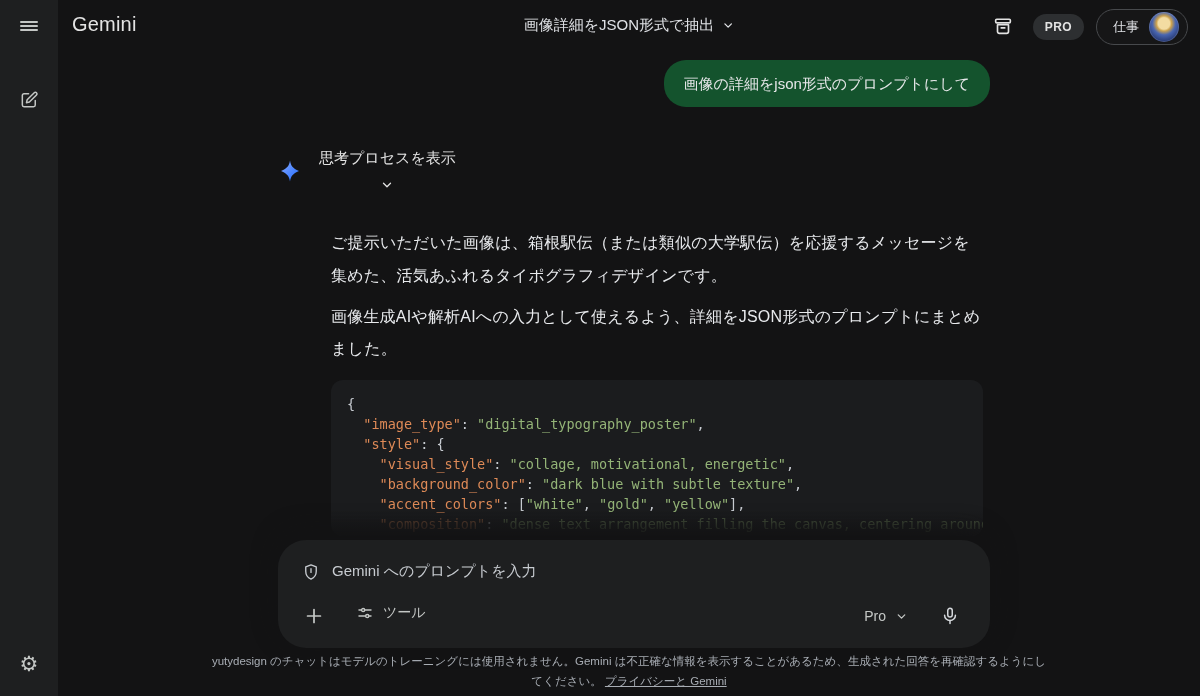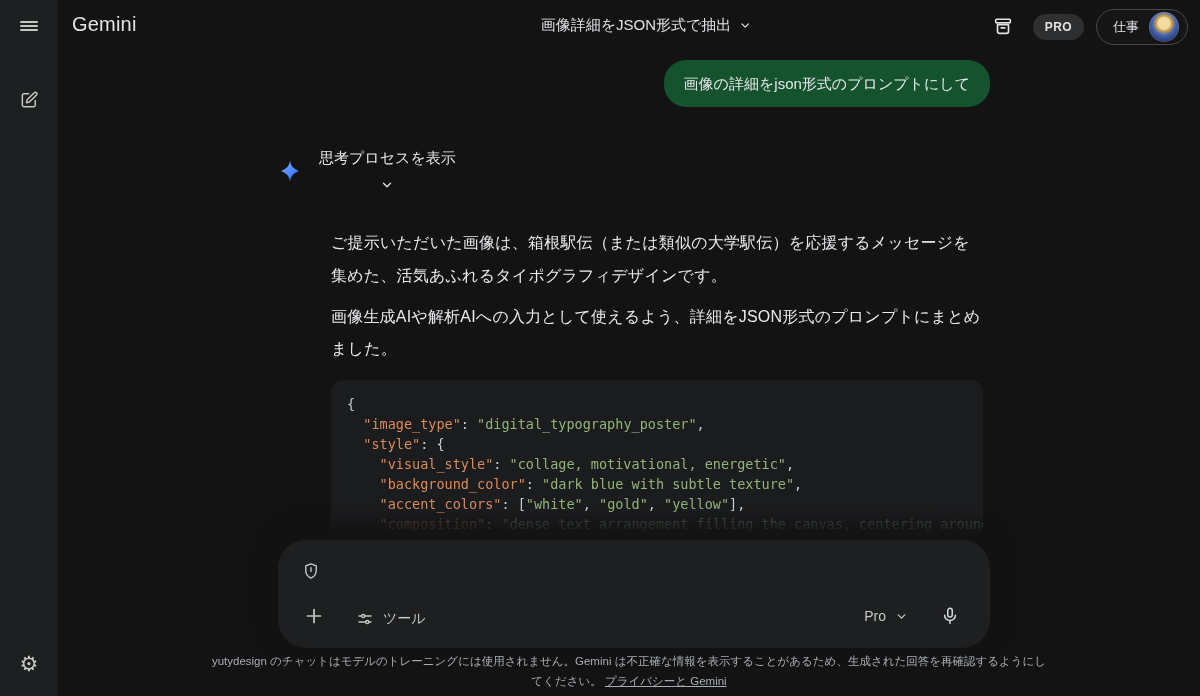--- a/index.html
+++ b/index.html
@@ -19,21 +19,21 @@
     border-radius:50%; cursor:pointer; color:#c4c7c5; }
   .side-btn.menu { margin-top:6px; }
   .side-btn.newchat { margin-top:34px; }
   .side-btn.settings { position:absolute; bottom:12px; left:9px; font-size:21px; }
   .hamburger span { display:block; width:18px; height:2px; background:#c4c7c5; margin:2px 0; border-radius:1px; }
 
   
   .topbar { position:absolute; left:58px; top:0; right:0; height:52px; }
   .brand { position:absolute; left:14px; top:13px; font-size:20px; color:#e3e3e3; letter-spacing:.2px; }
   .conv-title { position:absolute; left:50%; top:16px; transform:translateX(-50%);
-    display:flex; align-items:center; gap:7px; font-size:15px; color:#dfe1e5; cursor:pointer; white-space:nowrap;margin-left:17px; }
+    display:flex; align-items:center; gap:7px; font-size:15px; color:#dfe1e5; cursor:pointer; white-space:nowrap; }
   .top-right { position:absolute; right:12px; top:4px; height:46px; display:flex; align-items:center; gap:12px; }
   .icon-btn { width:36px; height:36px; display:flex; align-items:center; justify-content:center;
     border-radius:50%; cursor:pointer; color:#e3e3e3; }
   .pro-badge { background:#2d2f31; color:#e3e3e3; font-size:12px; font-weight:700;
     padding:6px 12px; border-radius:14px; letter-spacing:.4px; }
   .profile-pill { display:flex; align-items:center; gap:10px; border:1px solid #47494c;
     border-radius:24px; padding:6px 8px 6px 16px; background:#161617; cursor:pointer; height:36px; }
   .profile-pill .label { font-size:13px; color:#dfe1e5; }
   .avatar { width:30px; height:30px; border-radius:50%;
     background:radial-gradient(circle at 50% 38%, #f3dca2 0 24%, #caa14e 32%, #4a66b0 48%, #23356e 78%, #141c3c 100%);
@@ -66,21 +66,21 @@
   .tok-k { color:#de8a57; }
   .tok-v { color:#94b477; }
   .code-fade { position:absolute; left:0; right:0; bottom:0; height:26px;
     background:linear-gradient(180deg, rgba(19,19,20,0) 0%, rgba(19,19,20,.85) 100%); pointer-events:none; }
 
   
   .composer { position:absolute; left:278px; top:540px; width:712px; height:108px;
     background:#1e1f20; border-radius:28px; box-shadow:0 -8px 24px rgba(19,19,20,.85); padding:22px 24px 16px 24px; }
   .composer-top { display:flex; align-items:center; gap:12px; color:#c7cbd0; }
   .composer-placeholder { font-size:15px; color:#c7cbd0; }
-  .composer-bottom { position:absolute; left:16px; right:16px; bottom:12px; display:flex; align-items:flex-end; }
+  .composer-bottom { position:absolute; left:16px; right:16px; bottom:12px; display:flex; align-items:flex-start; }
   .plus-btn { width:40px; height:40px; border-radius:50%; display:flex; align-items:center;
     justify-content:center; color:#c4c7c5; cursor:pointer; }
   .tools-btn { display:flex; align-items:center; gap:9px; color:#c4c7c5; font-size:14px;
     padding:8px 12px; border-radius:18px; cursor:pointer; margin-left:10px; }
   .composer-right { margin-left:auto; display:flex; align-items:center; gap:22px; }
   .model-select { display:flex; align-items:center; gap:9px; color:#c4c7c5; font-size:14px; cursor:pointer; }
   .mic-btn { width:40px; height:40px; border-radius:50%; display:flex; align-items:center;
     justify-content:center; color:#d5d8dc; cursor:pointer; margin-right:4px; }
 
   
@@ -189,20 +189,21 @@
 </div>
 
 <div class="composer">
   <div class="composer-top">
     <span>
       <svg width="18" height="18" viewBox="0 0 24 24" fill="none" stroke="#c7cbd0" stroke-width="1.8" stroke-linecap="round" stroke-linejoin="round">
         <path d="M12 2.5 19 5.3 V11 c0 5-3 8.8-7 10.5 C8 19.8 5 16 5 11 V5.3 Z"></path>
         <line x1="12" y1="7.5" x2="12" y2="12.5"></line>
       </svg>
     </span>
+    <span class="composer-placeholder">Gemini へのプロンプトを入力</span>
   </div>
   <div class="composer-bottom">
     <div class="plus-btn">
       <span>
         <svg width="22" height="22" viewBox="0 0 24 24" fill="none" stroke="#c4c7c5" stroke-width="1.9" stroke-linecap="round">
             <line x1="12" y1="5" x2="12" y2="19"></line>
             <line x1="5" y1="12" x2="19" y2="12"></line>
           </svg>
       </span>
     </div>

